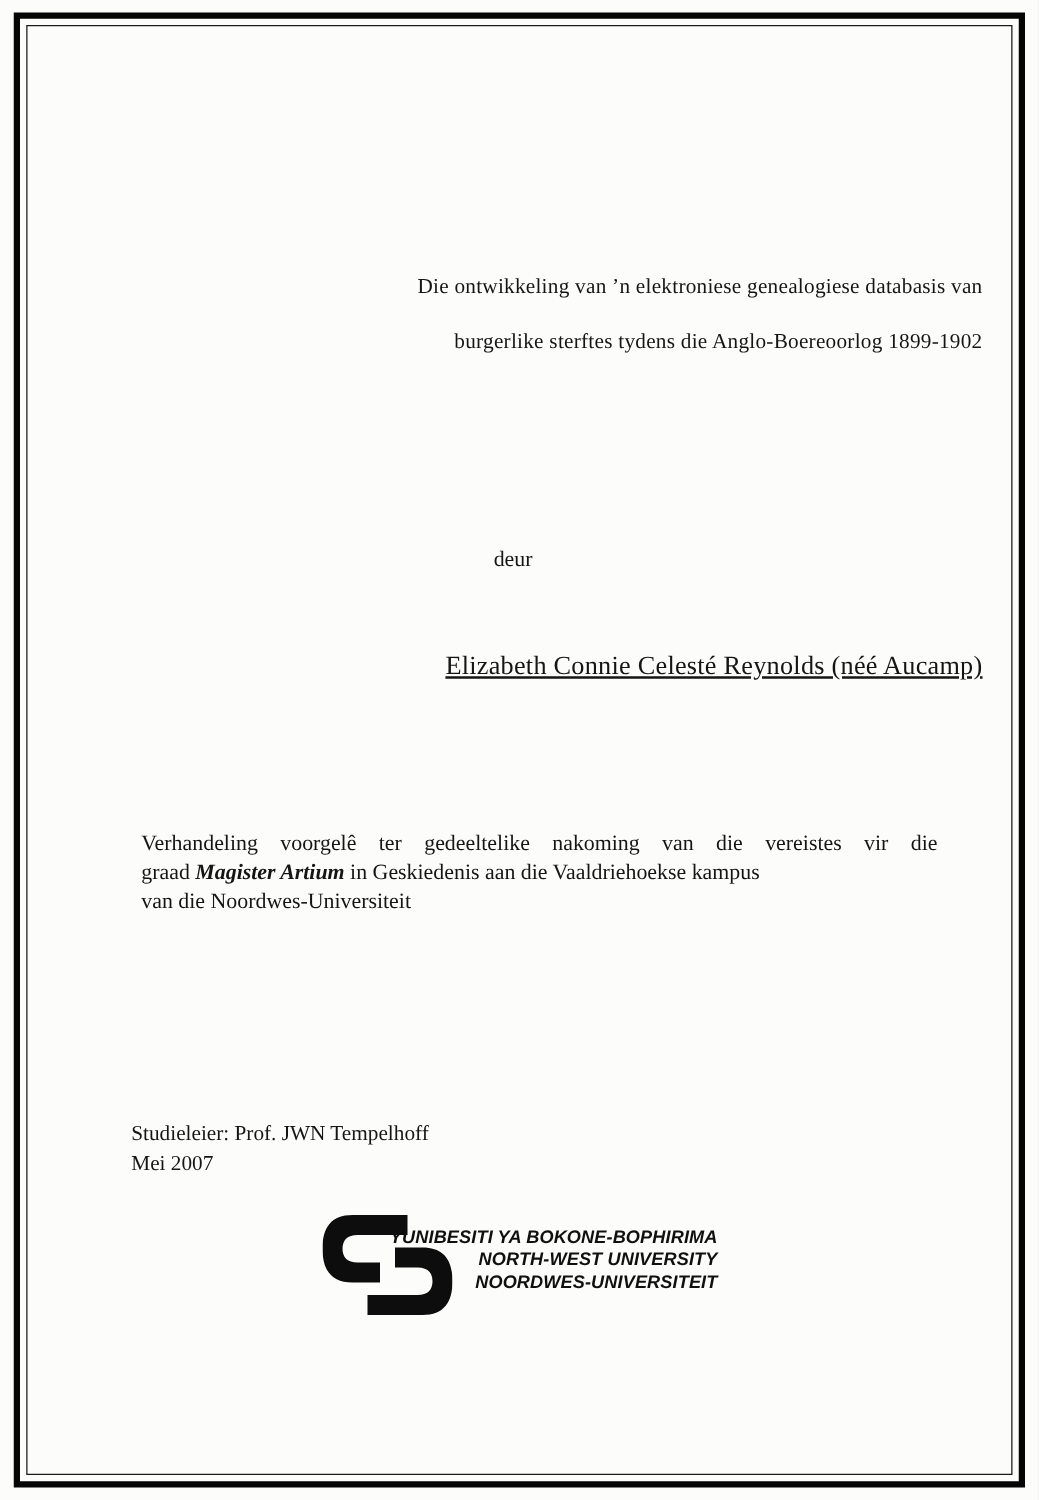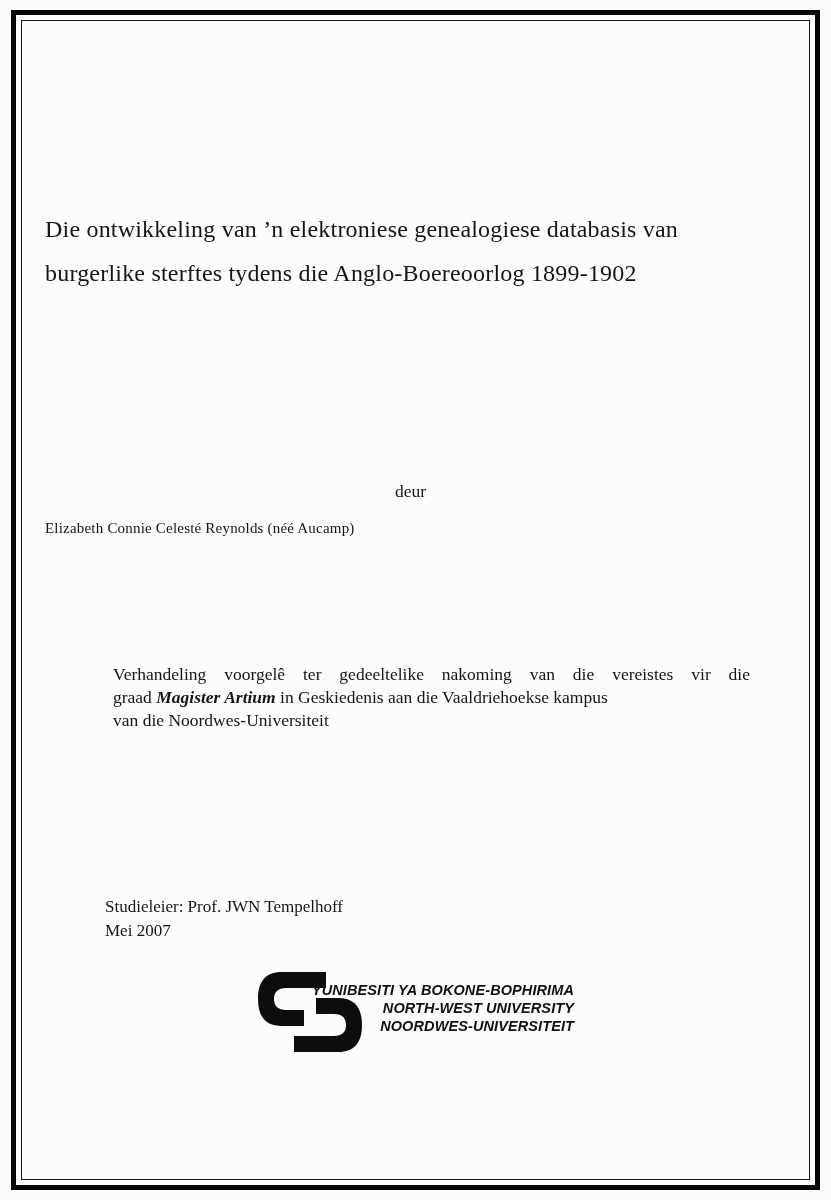--- a/index.html
+++ b/index.html
@@ -29,42 +29,42 @@
     top: 20px; left: 21px; right: 21px; bottom: 20px;
     border: 1.5px solid #191919;
     pointer-events: none;
   }
 
   .thesis-title {
     position: absolute;
     top: 207px;
     left: 45px;
     right: 45px;
-    text-align: left;
-    font-size: 24px;
+    text-align: right;
+    font-size: 17px;
     line-height: 44px;
     letter-spacing: 0.2px;
   }
   .byline {
     position: absolute;
     top: 437px;
     left: 45px;
     right: 55px;
     text-align: center;
     font-size: 17.5px;
-    margin-top: 44px;
   }
   .author {
     position: absolute;
     top: 520px;
     left: 45px;
     right: 45px;
-    text-align: left;
-    font-size: 15px;
+    text-align: right;
+    font-size: 21px;
     letter-spacing: 0.2px;
+    text-decoration: underline;
   }
   .statement {
     position: absolute;
     top: 663px;
     left: 113px;
     width: 637px;
     font-size: 17.5px;
     line-height: 23px;
   }
   .statement .justified {

